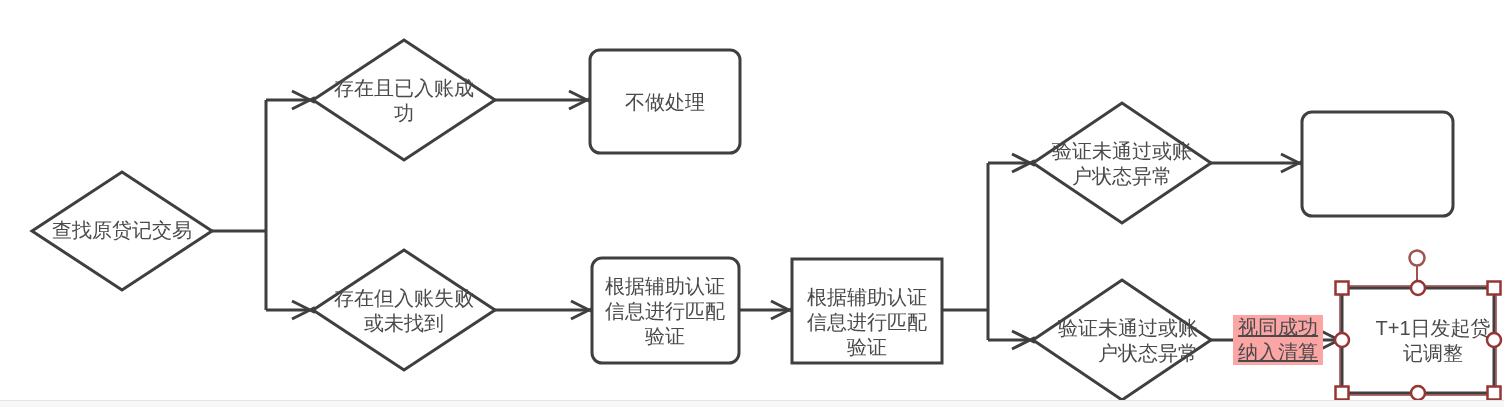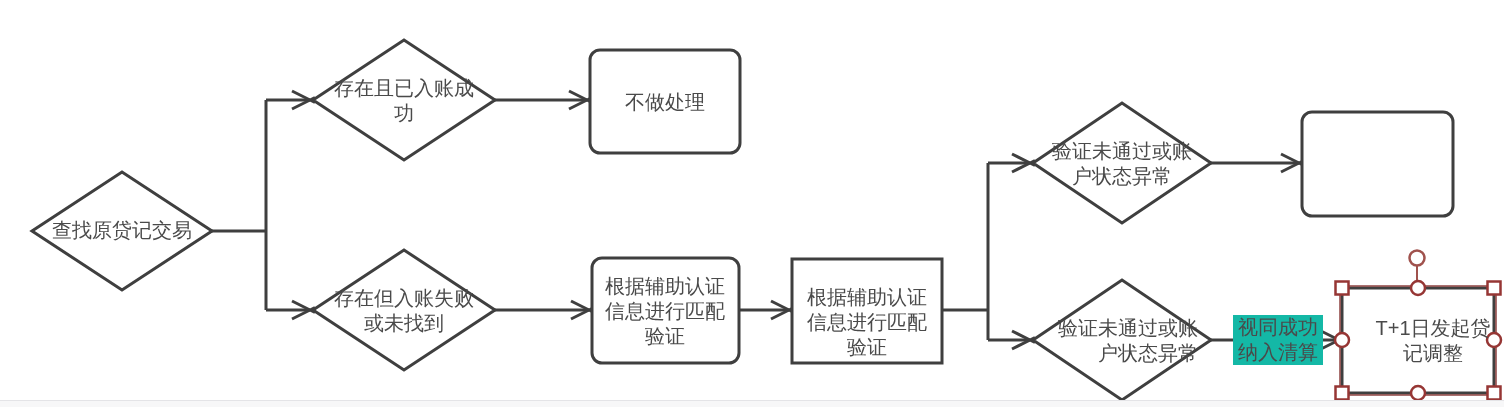--- a/index.html
+++ b/index.html
@@ -24,22 +24,23 @@
     position: absolute;
     transform: translate(-50%, -50%);
     text-align: center;
     font-size: 20px;
     line-height: 25px;
     color: #4a4a4a;
     word-break: break-all;
     cursor: default;
   }
   .edge-lbl {
-    background: #14b8a6;
+    background: #fca5a5;
     padding: 0 1px;
+    text-decoration: underline;
   }
   .bottom-strip {
     position: absolute;
     left: 0;
     top: 400px;
     width: 100%;
     height: 7px;
     background: #f7f7f8;
     border-top: 1px solid #e4e4e7;
   }

